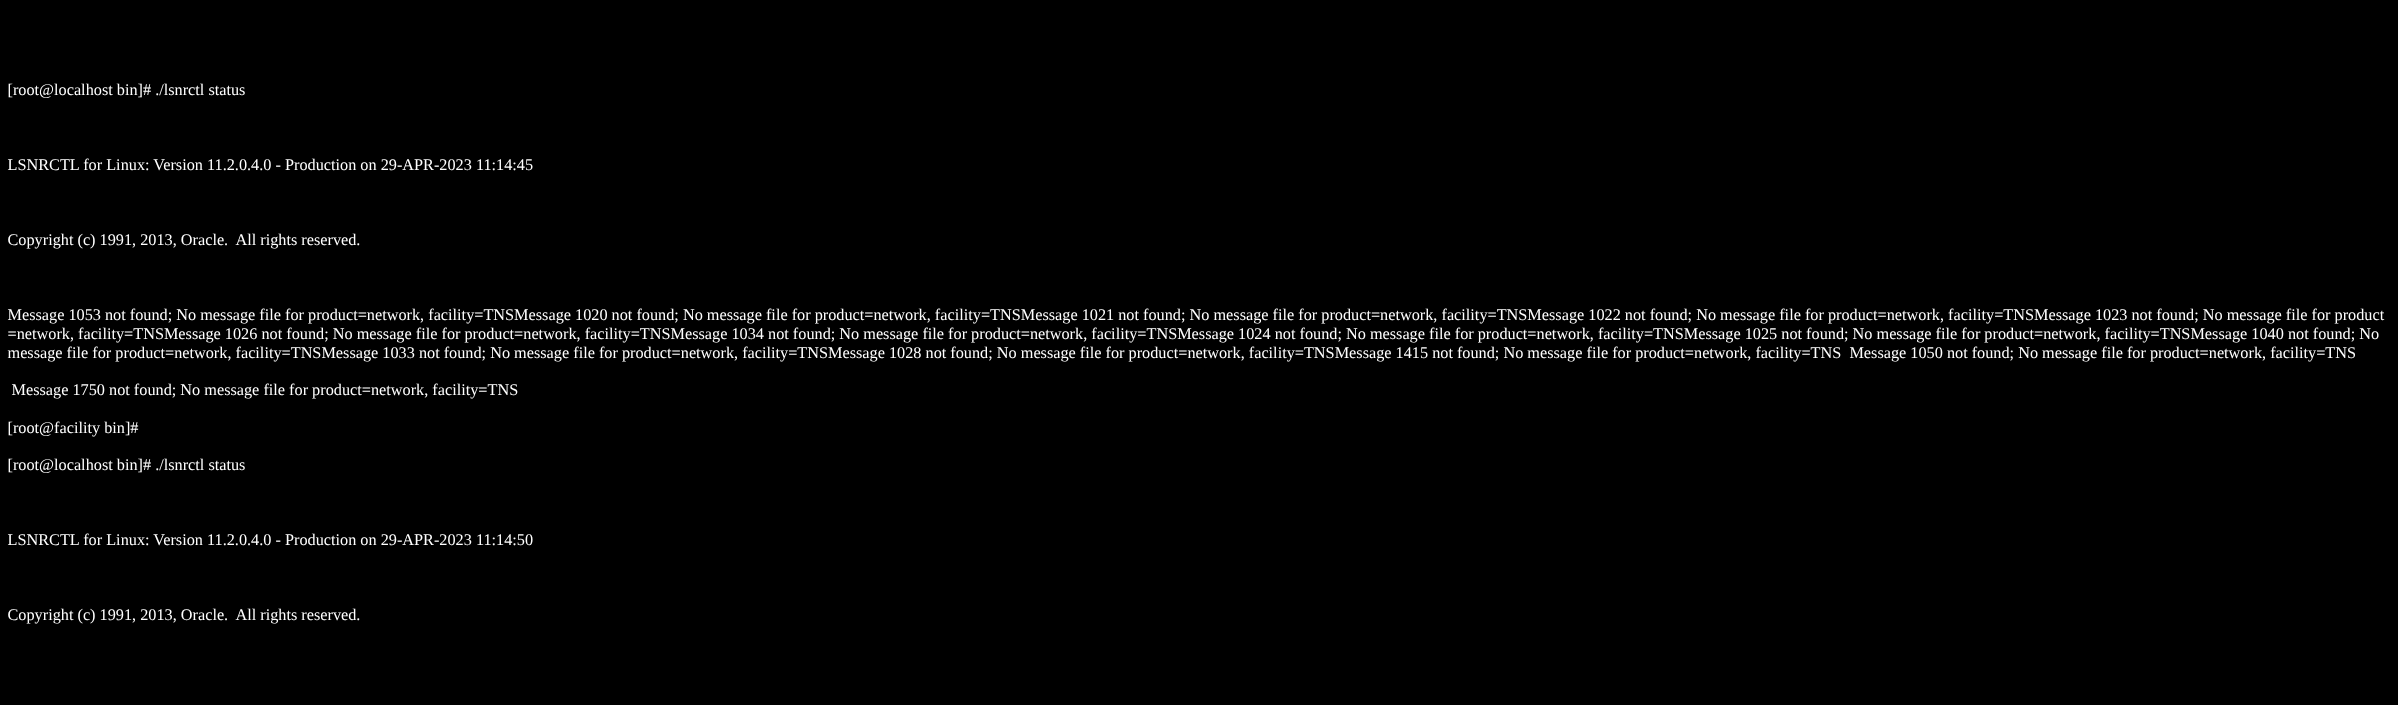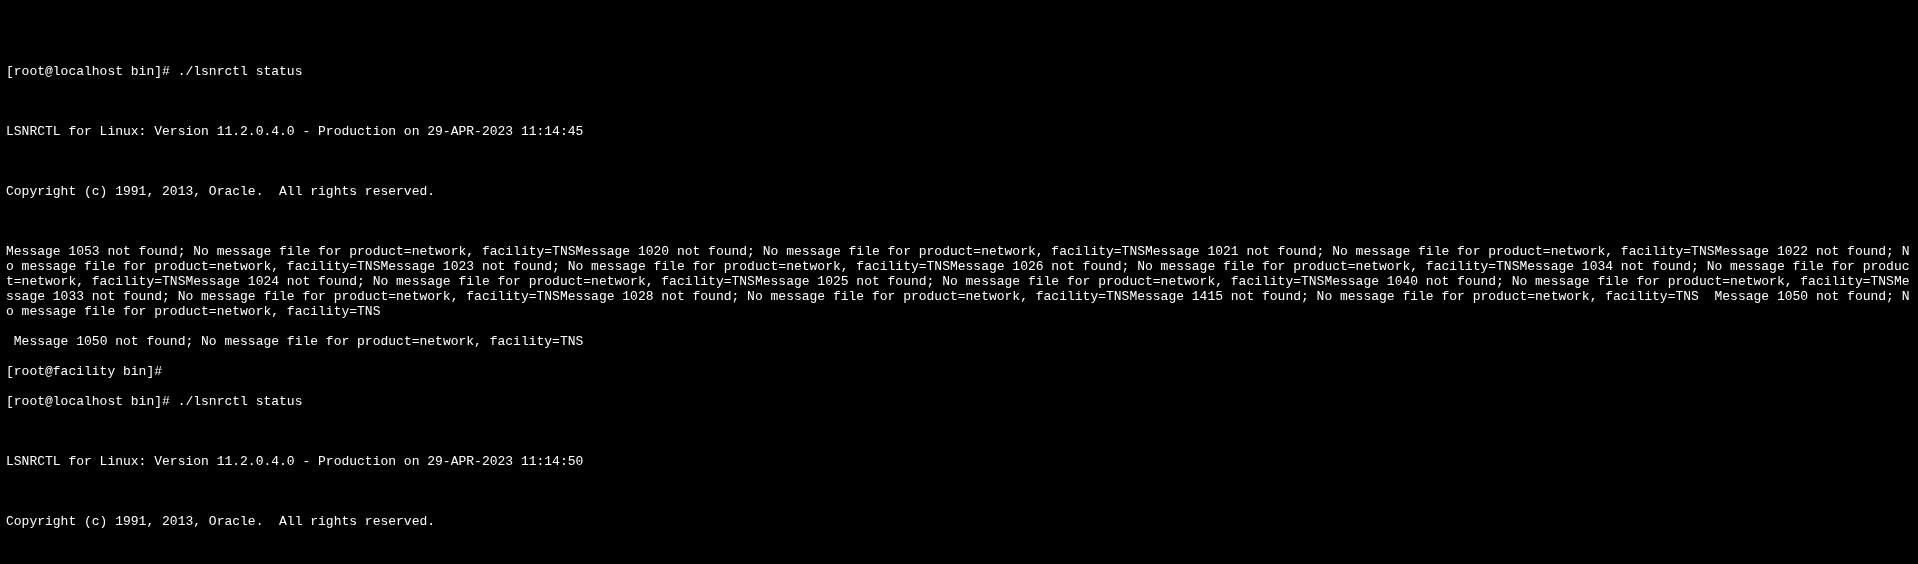--- a/index.html
+++ b/index.html
@@ -1,15 +1,15 @@
 <!DOCTYPE html>
 <html><head>
   <meta charset="utf-8">
   <style>
-    * { margin: 0; padding: 0; box-sizing: border-box; }
+    * { margin: 0; padding: 0; box-sizing: border-box; font-family: Liberation Serif, serif; }
     body {
       background: #000;
       color: #fff;
       font-family: "Courier New", Consolas, monospace;
       font-size: 13px;
       line-height: 15px;
       padding: 4px 6px;
       width: 1918px;
       min-height: 564px;
       white-space: pre-wrap;
@@ -23,21 +23,21 @@
 
 
 
 <span class="line">[root@localhost bin]# ./lsnrctl status</span>
 <span class="line"> </span>
 <span class="line">LSNRCTL for Linux: Version 11.2.0.4.0 - Production on 29-APR-2023 11:14:45</span>
 <span class="line"> </span>
 <span class="line">Copyright (c) 1991, 2013, Oracle.  All rights reserved.</span>
 <span class="line"> </span>
 <span class="line">Message 1053 not found; No message file for product=network, facility=TNSMessage 1020 not found; No message file for product=network, facility=TNSMessage 1021 not found; No message file for product=network, facility=TNSMessage 1022 not found; No message file for product=network, facility=TNSMessage 1023 not found; No message file for product=network, facility=TNSMessage 1026 not found; No message file for product=network, facility=TNSMessage 1034 not found; No message file for product=network, facility=TNSMessage 1024 not found; No message file for product=network, facility=TNSMessage 1025 not found; No message file for product=network, facility=TNSMessage 1040 not found; No message file for product=network, facility=TNSMessage 1033 not found; No message file for product=network, facility=TNSMessage 1028 not found; No message file for product=network, facility=TNSMessage 1415 not found; No message file for product=network, facility=TNS  Message 1050 not found; No message file for product=network, facility=TNS</span>
-<span class="line"> Message 1050 not found; No message file for product=network, facility=TNS</span>
+<span class="line"> Message 1750 not found; No message file for product=network, facility=TNS</span>
 <span class="line">[root@facility bin]#</span>
 <span class="line">[root@localhost bin]# ./lsnrctl status</span>
 <span class="line"> </span>
 <span class="line">LSNRCTL for Linux: Version 11.2.0.4.0 - Production on 29-APR-2023 11:14:50</span>
 <span class="line"> </span>
 <span class="line">Copyright (c) 1991, 2013, Oracle.  All rights reserved.</span>
 <span class="line"> </span>
 
 
 

